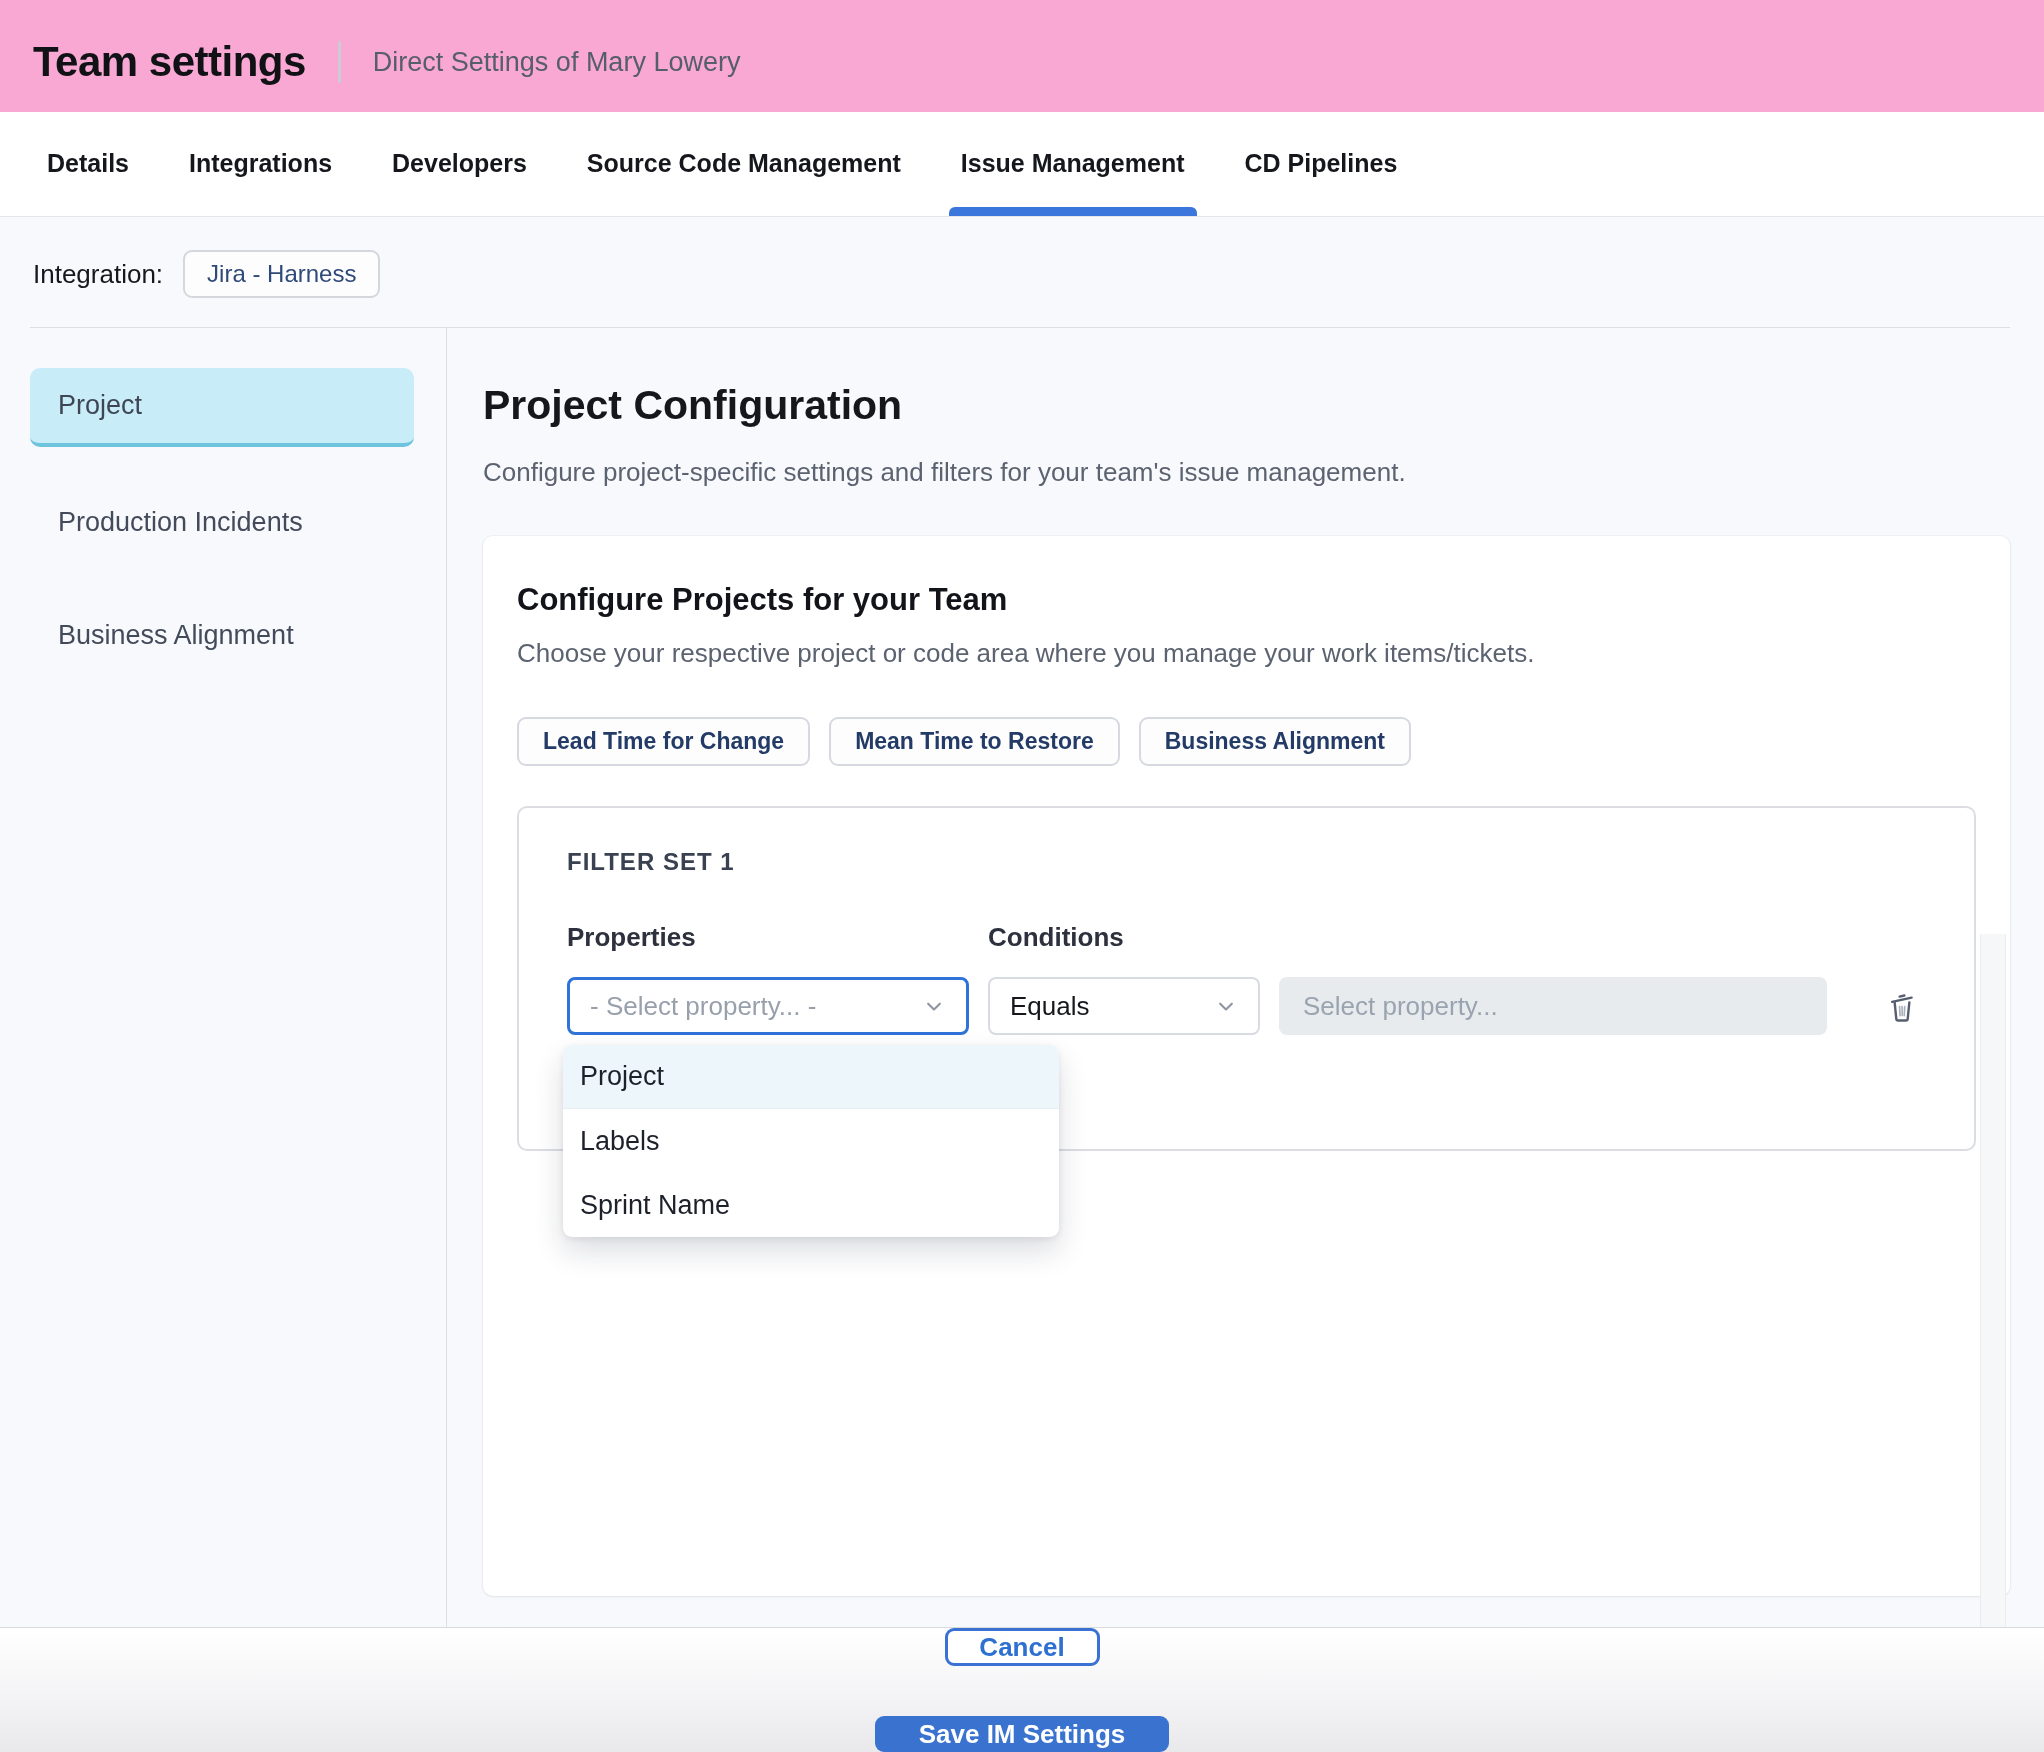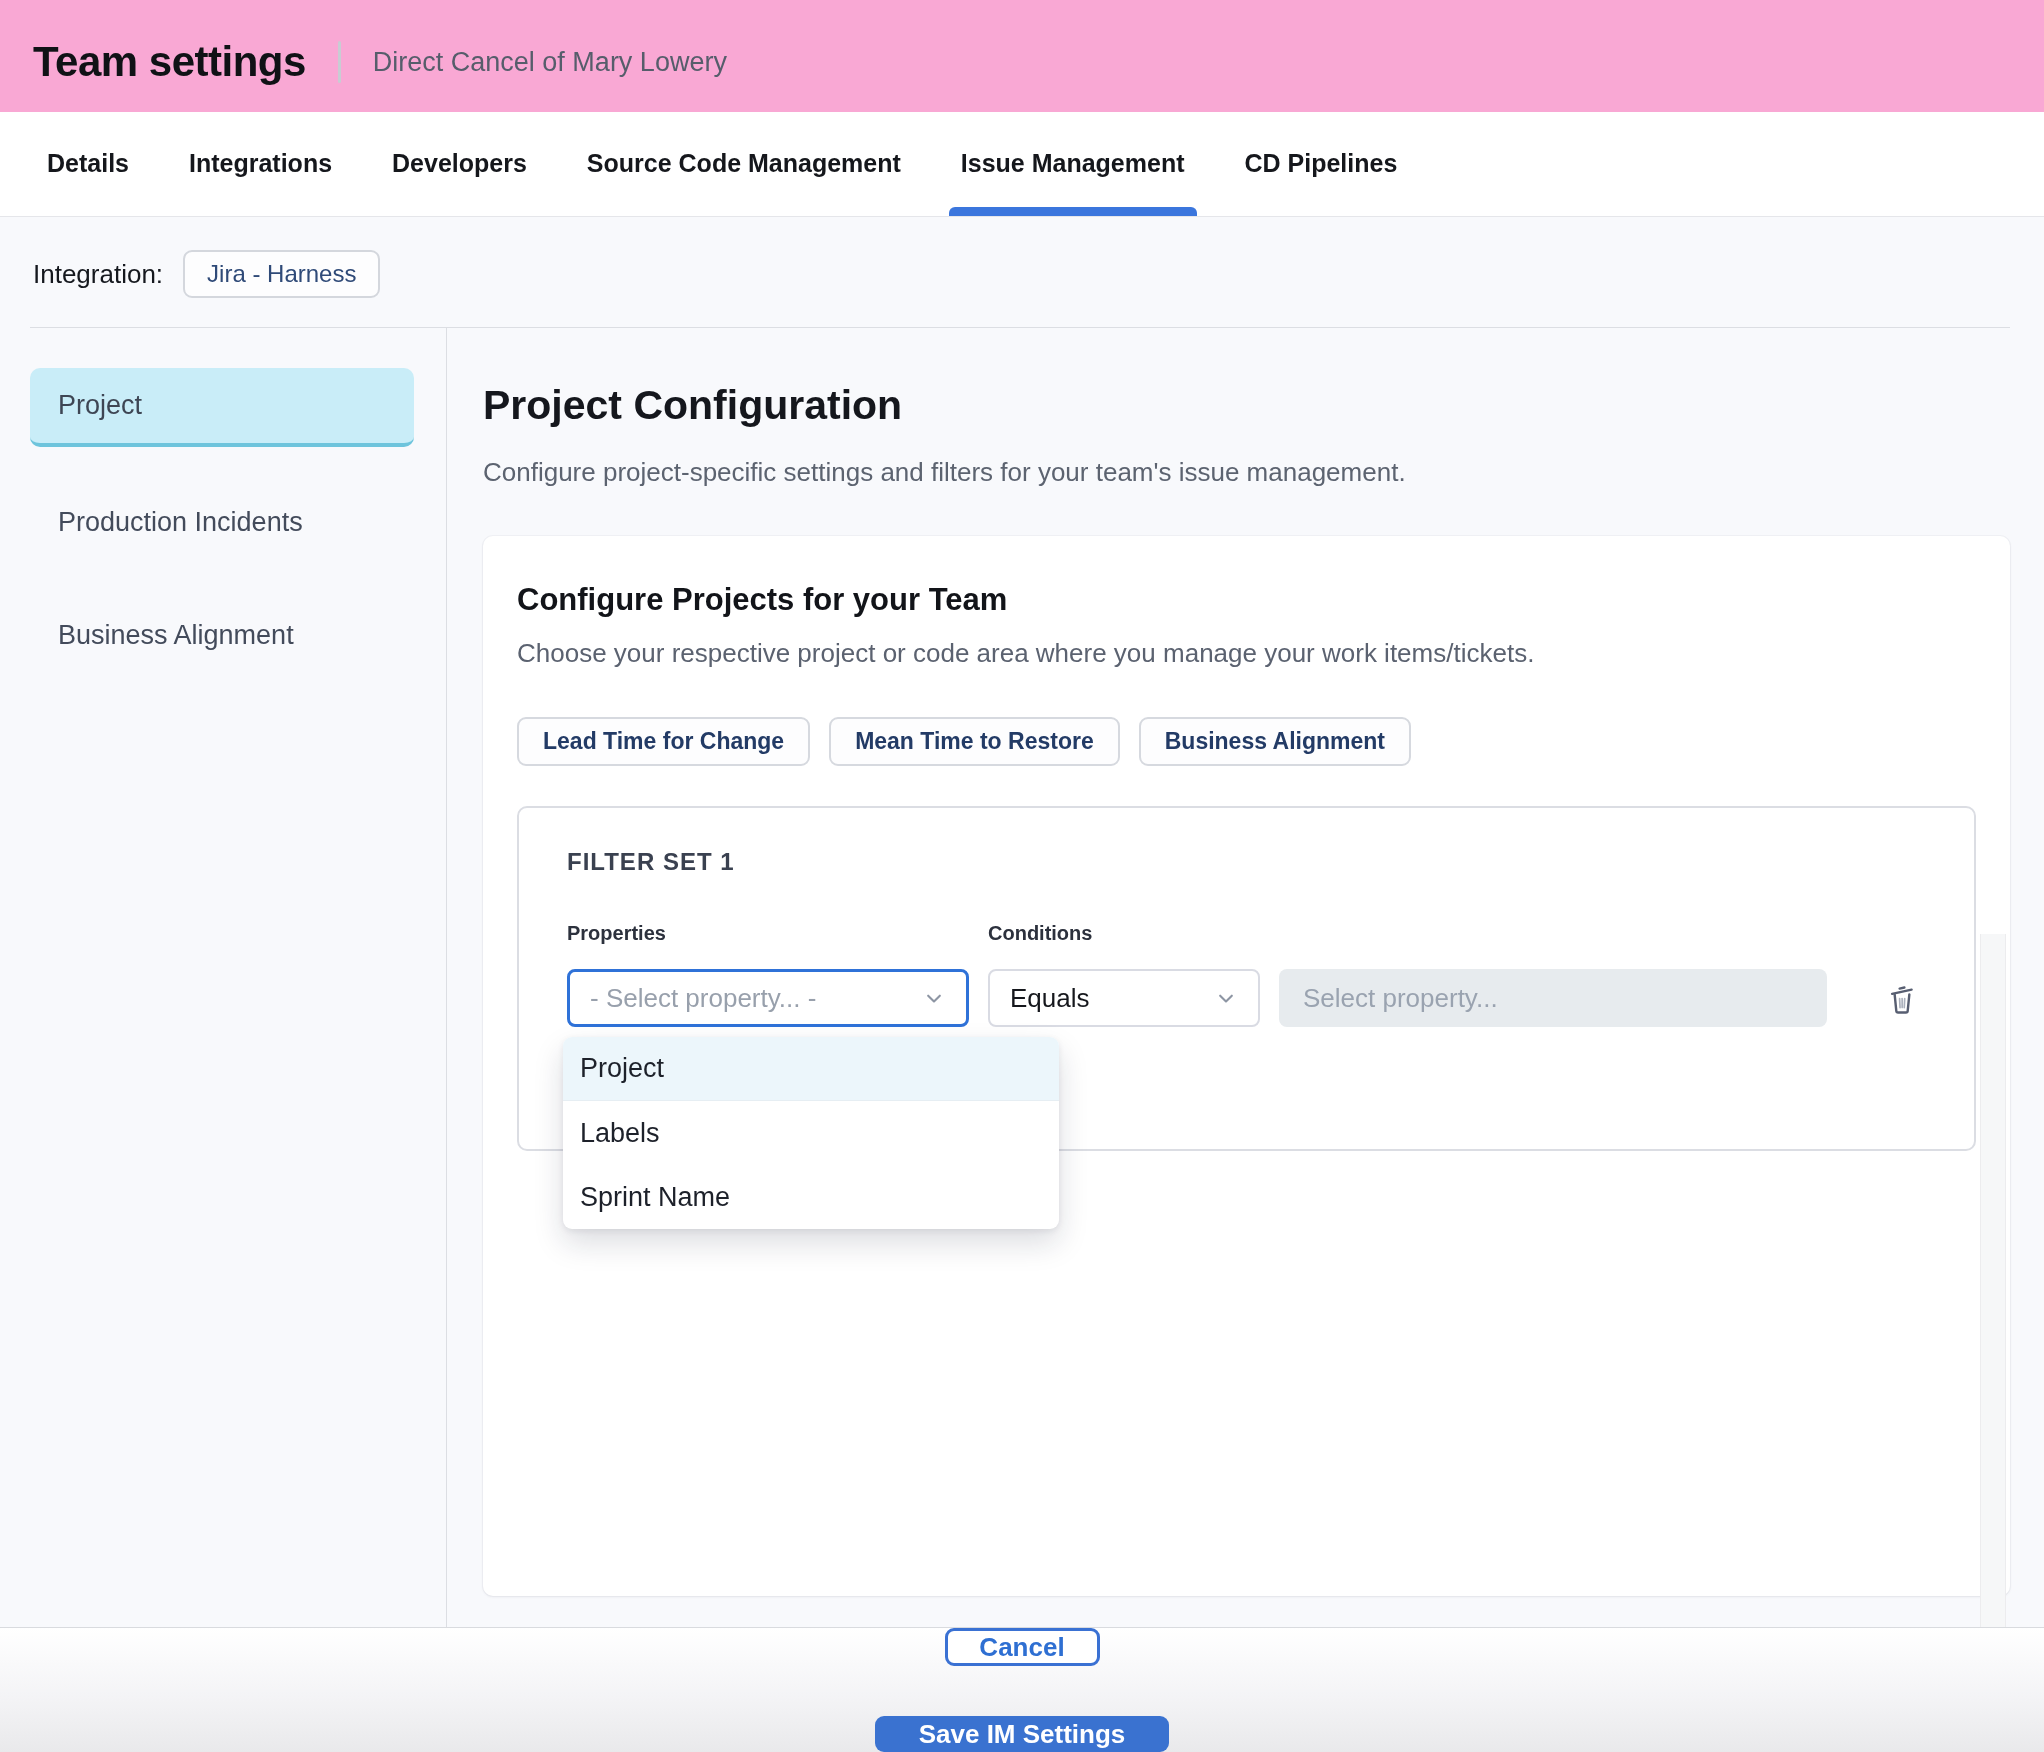--- a/index.html
+++ b/index.html
@@ -119,21 +119,21 @@
   }
   .filter-title {
     font-size:24px; font-weight:700; color:#3a4150;
     letter-spacing:1px; margin-bottom:46px;
   }
   .filter-grid {
     display:grid;
     grid-template-columns:402px 272px 548px 1fr;
     column-gap:19px;
   }
-  .col-label { font-size:20px; font-weight:700; color:#2c313d; margin-bottom:24px; }
+  .col-label { font-size:26px; font-weight:700; color:#2c313d; margin-bottom:24px; }
   .ctrl { height:58px; display:flex; align-items:center; border-radius:8px; }
 
   .select {
     justify-content:space-between;
     padding:0 18px 0 20px;
     background:#ffffff;
     cursor:pointer;
   }
   .select-properties { border:3px solid #2f72d8; position:relative; }
   .select-conditions { border:2px solid #d9dbe3; }
@@ -218,21 +218,21 @@
     border:none;
     color:#ffffff;
   }
 </style>
 </head>
 <body>
 
 <div class="header">
   <div class="page-title">Team settings</div>
   <div class="title-sep"></div>
-  <div class="page-subtitle">Direct Cancel of Mary Lowery</div>
+  <div class="page-subtitle">Direct Settings of Mary Lowery</div>
 </div>
 
 <div class="tabbar">
   <div class="tab">Details</div>
   <div class="tab">Integrations</div>
   <div class="tab">Developers</div>
   <div class="tab">Source Code Management</div>
   <div class="tab">
     <span>Issue Management</span>
     <div class="tab-underline"></div>

